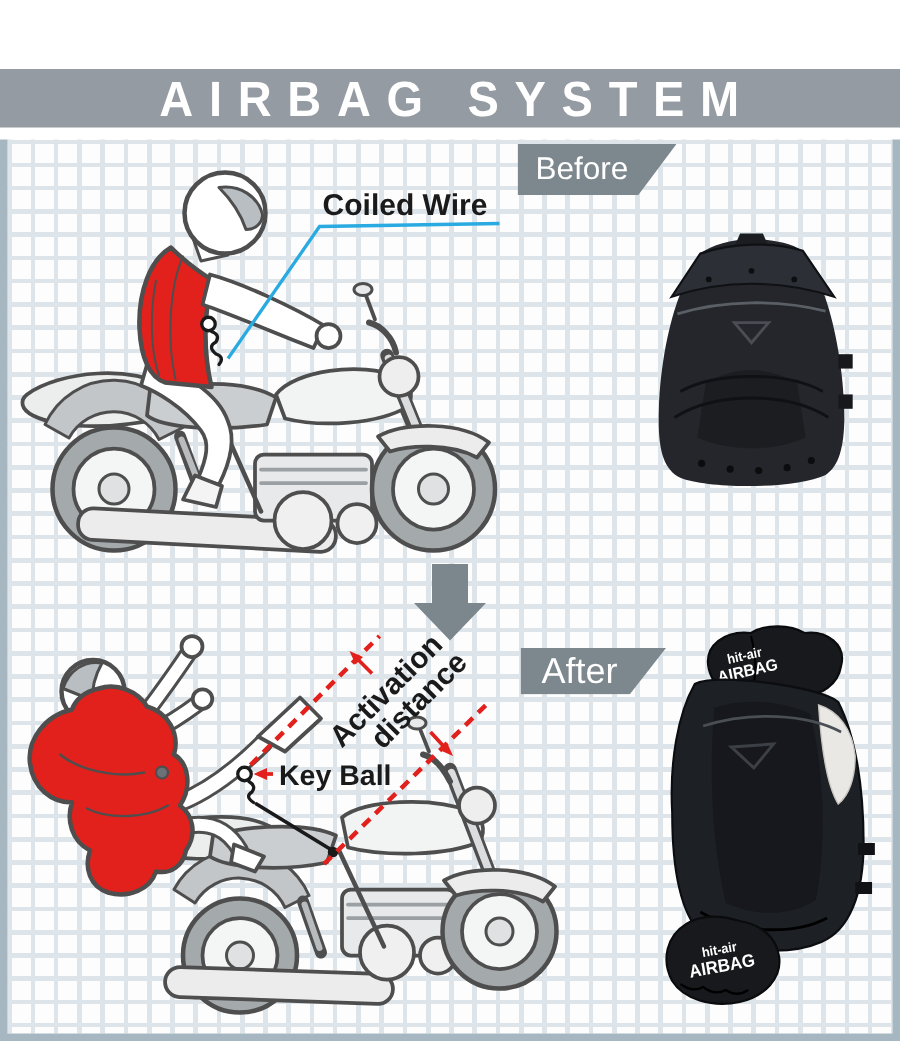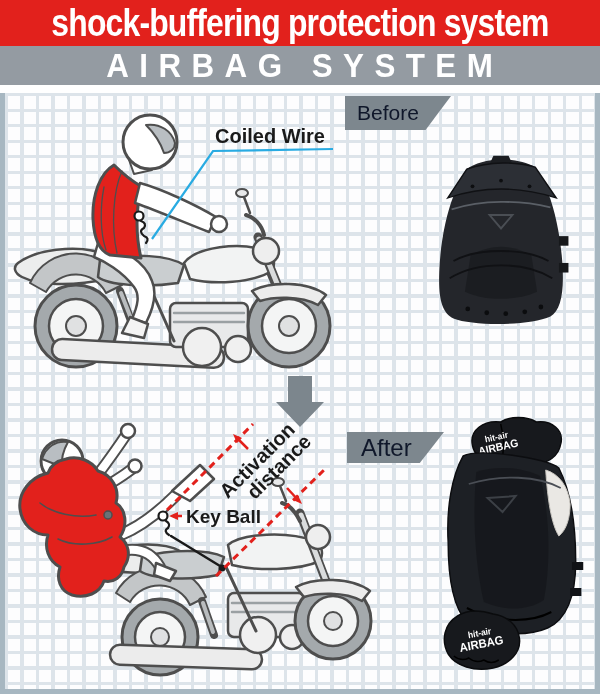--- a/index.html
+++ b/index.html
@@ -15,39 +15,36 @@
   .banner-gray span{color:#fff;font-weight:bold;font-size:33px;letter-spacing:11px;
                     transform:scaleX(.95);white-space:nowrap;padding-left:11px;}
   
   .grid-panel{position:absolute;left:0;top:93px;width:600px;height:601px;box-sizing:border-box;
     border:5px solid #a7b7c1;border-top:none;background-color:#fdfdfe;
     background-image:
       repeating-linear-gradient(to right,#dde4ea 0 3px,transparent 3px 15.5px),
       repeating-linear-gradient(to bottom,#dde4ea 0 3px,transparent 3px 15.5px);
     z-index:0;}
   
-  .tag{position:absolute;background:#7d878e;color:#0f172a;z-index:4;}
+  .tag{position:absolute;background:#7d878e;color:#ffffff;z-index:4;}
   .tag-before{left:345px;top:96px;width:106px;height:34px;line-height:34px;font-size:21px;
               padding-left:12px;box-sizing:border-box;
               clip-path:polygon(0 0,100% 0,76% 100%,0 100%);}
   .tag-after{left:347px;top:432px;width:97px;height:31px;line-height:31px;font-size:24px;
              padding-left:14px;box-sizing:border-box;
              clip-path:polygon(0 0,100% 0,75% 100%,0 100%);}
   .abs{position:absolute;z-index:2;}
   .z4{z-index:4;}
   svg text{font-family:"Liberation Sans",sans-serif;}
 </style>
 </head>
 <body>
 
 <div class="page">
 
-  <div class="banner-red">
-    <span>shock-buffering protection system</span>
-  </div>
   <div class="banner-gray">
     <span>AIRBAG SYSTEM</span>
   </div>
 
   <div class="grid-panel"></div>
 
   <div class="tag tag-before">
     <span>Before</span>
   </div>
   <div class="tag tag-after">

